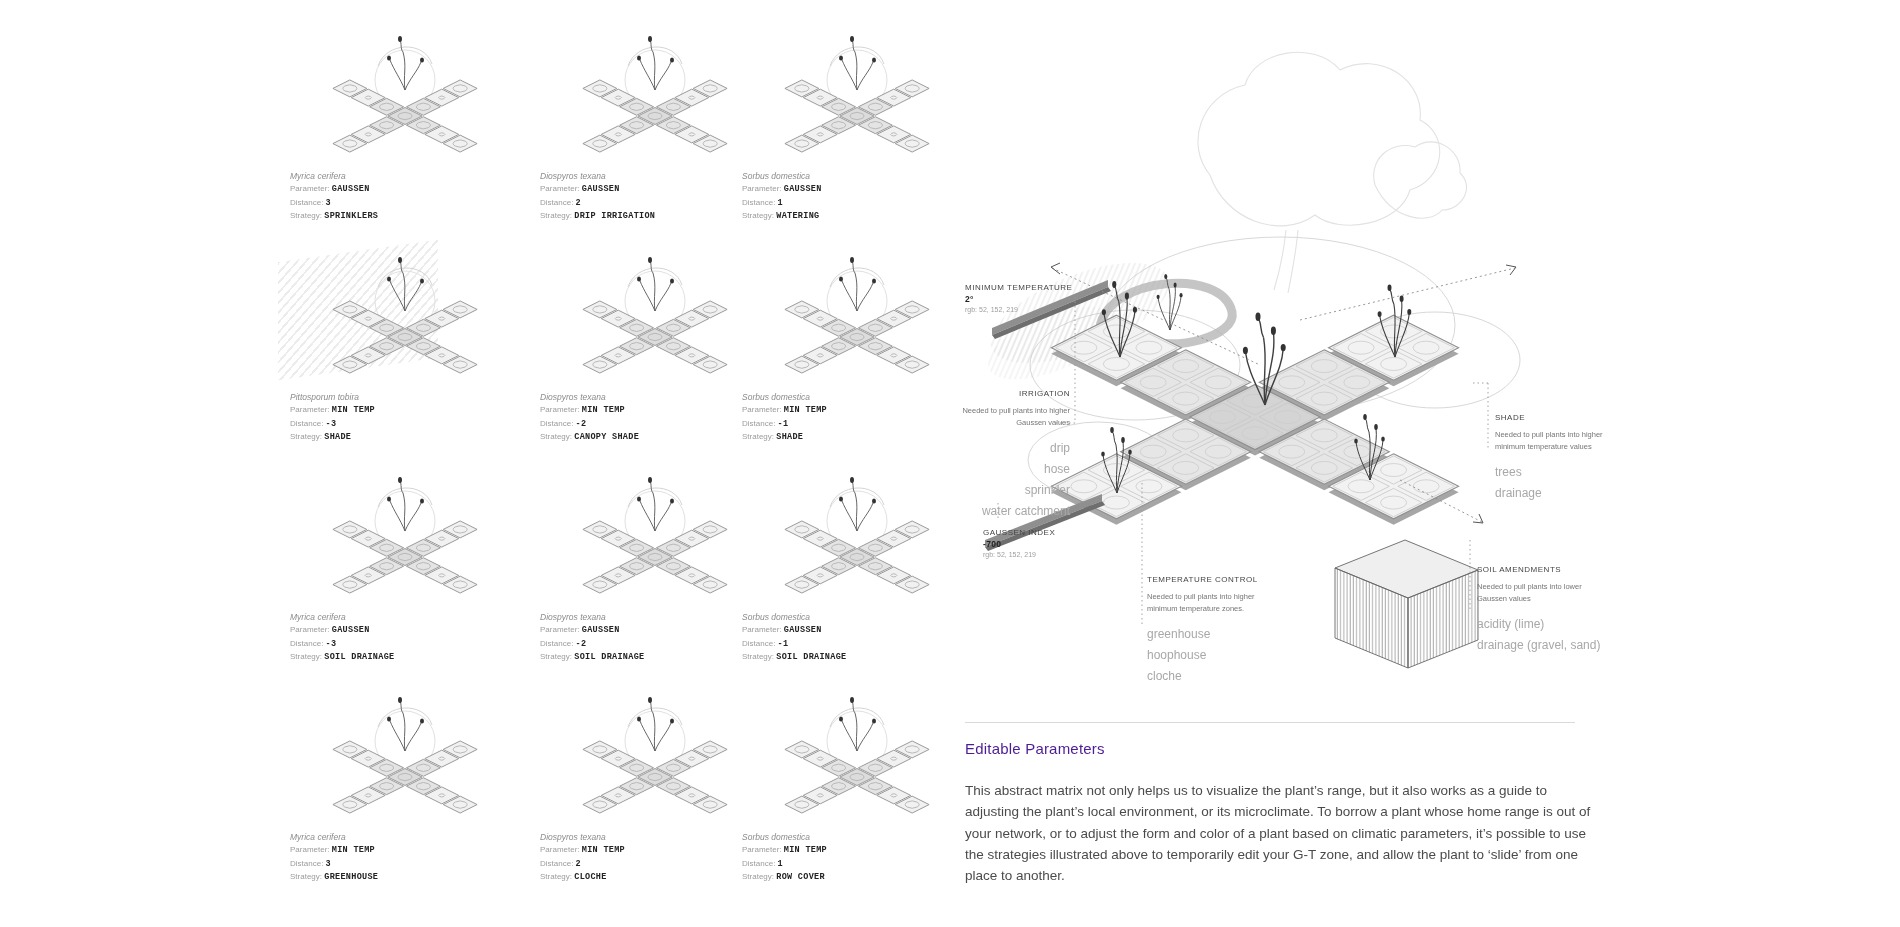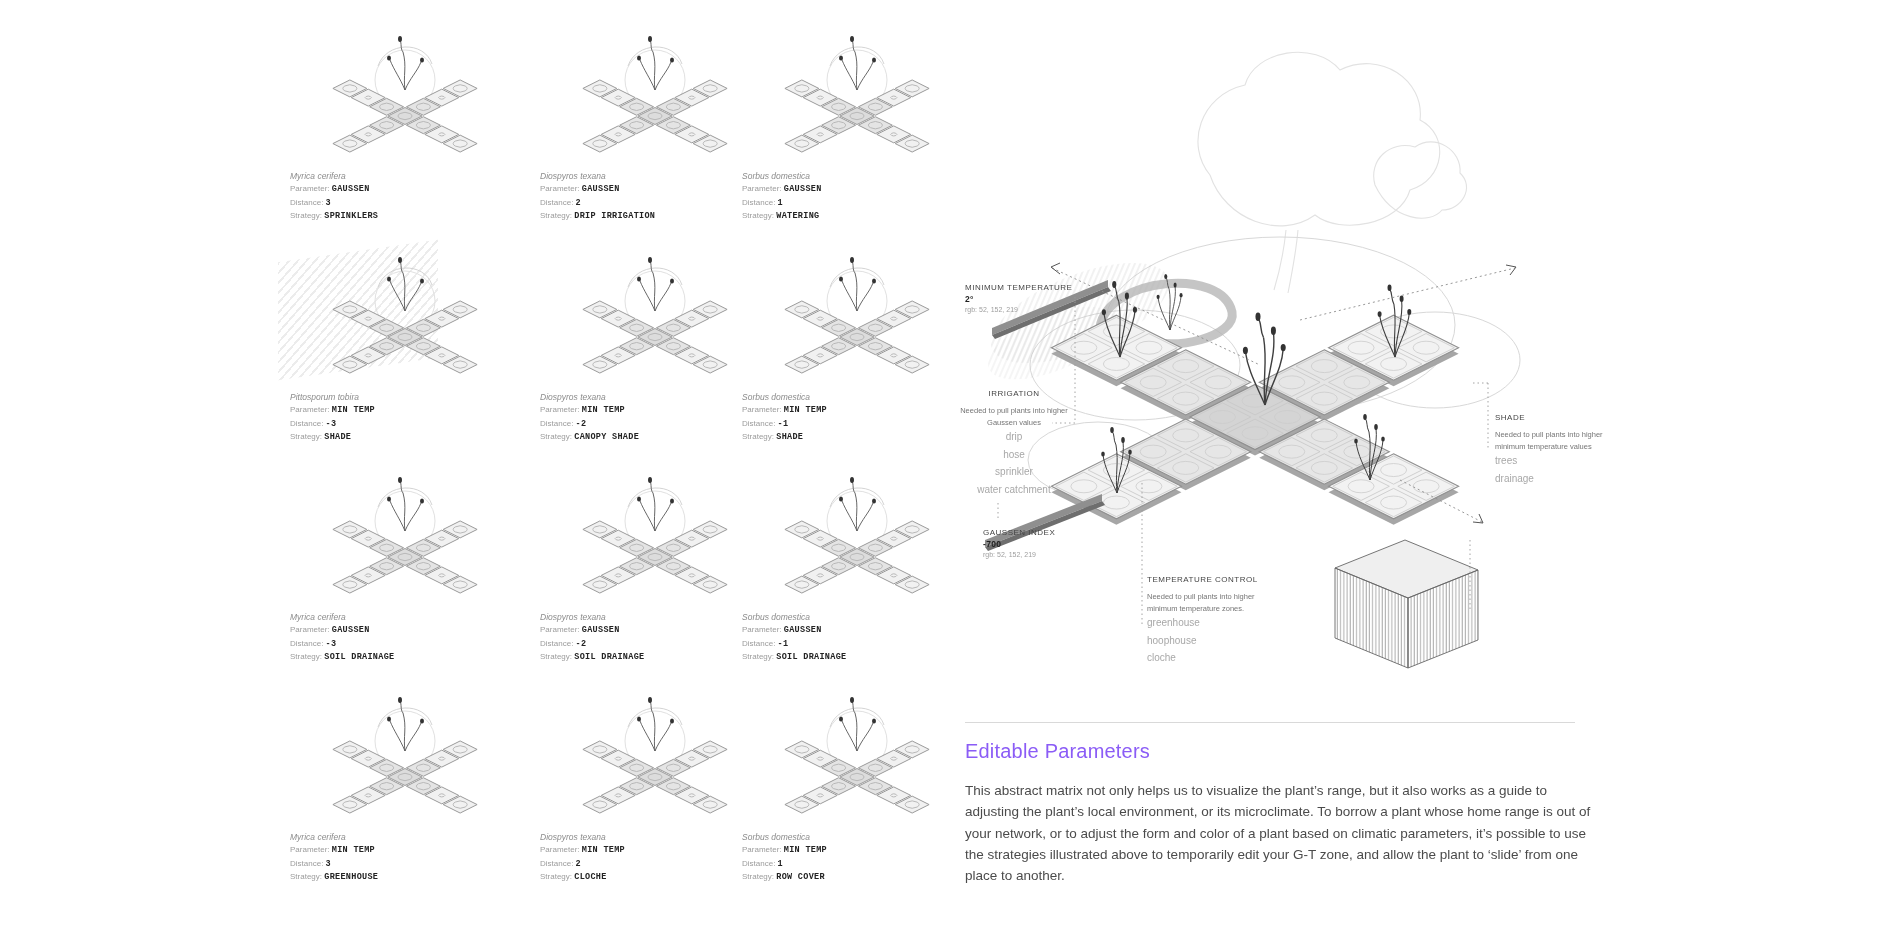--- a/index.html
+++ b/index.html
@@ -22,26 +22,26 @@
   .plant ellipse{fill:#333;}
   .plant .wisp{stroke:#cfcfcf;}
   
   .hero{position:absolute;left:930px;top:25px;width:680px;height:690px;}
   .hero-svg{position:absolute;left:0;top:0;width:680px;height:690px;}
   .ann{position:absolute;}
   .ann-title{font-size:8px;letter-spacing:.5px;color:#454545;margin-top:23px;}
   .ann-value{font-size:8.5px;font-weight:bold;color:#1f1f1f;margin-top:2px;letter-spacing:.3px;}
   .ann-rgb{font-size:7px;color:#9e9e9e;margin-top:2px;}
   .ann-desc{font-size:7.5px;color:#767676;line-height:1.55;margin-top:7px;}
-  .ann-items{font-size:10px;color:#a8a8a8;line-height:1.75;}
+  .ann-items{font-size:12px;color:#a8a8a8;line-height:1.75;margin-top:10px;}
   .ann-right{text-align:right;}
   
   .divider{position:absolute;left:965px;top:722px;width:610px;height:1px;background:#d9d9d9;}
-  .article-heading{position:absolute;left:965px;top:740px;margin:0;font-size:20px;
-    font-weight:400;color:#8b5cf6;letter-spacing:.2px;}
+  .article-heading{position:absolute;left:965px;top:740px;margin:0;font-size:15px;
+    font-weight:400;color:#4c1d95;letter-spacing:.2px;}
   .article-body{position:absolute;left:965px;top:780px;width:637px;margin:0;
     font-size:13.5px;line-height:1.58;color:#4b4b4b;}
 </style>
 </head>
 <body>
 
 <div class="page">
 
   <section class="matrix" id="matrix">
     <figure class="cell" style="margin: 0px; left: 290px; top: 28px;">
@@ -952,21 +952,21 @@
         <path d="M68,478 L68,495" stroke="#9a9a9a" stroke-dasharray="1.5 3" stroke-width="0.9"></path>
       </g>
     </svg>
 
     <div class="ann" style="left:35px;top:235px;width:120px;">
       <div class="ann-title">MINIMUM TEMPERATURE</div>
       <div class="ann-value">2°</div>
       <div class="ann-rgb">rgb: 52, 152, 219</div>
     </div>
 
-    <div class="ann ann-right" style="left:28px;top:341px;width:112px;text-align:center;">
+    <div class="ann ann-right" style="left:28px;top:341px;width:112px;">
       <div class="ann-title">IRRIGATION</div>
       <div class="ann-desc">Needed to pull plants into higher Gaussen values</div>
       <div class="ann-items">
         <div>drip</div>
         <div>hose</div>
         <div>sprinkler</div>
         <div>water catchment</div>
       </div>
     </div>
 
@@ -988,19 +988,27 @@
     <div class="ann" style="left:217px;top:527px;width:140px;">
       <div class="ann-title">TEMPERATURE CONTROL</div>
       <div class="ann-desc">Needed to pull plants into higher minimum temperature zones.</div>
       <div class="ann-items">
         <div>greenhouse</div>
         <div>hoophouse</div>
         <div>cloche</div>
       </div>
     </div>
 
+    <div class="ann" style="left:547px;top:517px;width:128px;">
+      <div class="ann-title">SOIL AMENDMENTS</div>
+      <div class="ann-desc">Needed to pull plants into lower Gaussen values</div>
+      <div class="ann-items">
+        <div>acidity (lime)</div>
+        <div>drainage (gravel, sand)</div>
+      </div>
+    </div>
   </section>
 
   <div class="divider"></div>
   <h2 class="article-heading">Editable Parameters</h2>
   <p class="article-body">This abstract matrix not only helps us to visualize the plant’s range, but it also works as a guide to adjusting the plant’s local environment, or its microclimate. To borrow a plant whose home range is out of your network, or to adjust the form and color of a plant based on climatic parameters, it’s possible to use the strategies illustrated above to temporarily edit your G-T zone, and allow the plant to ‘slide’ from one place to another.</p>
 
 </div>
 
 </body></html>

